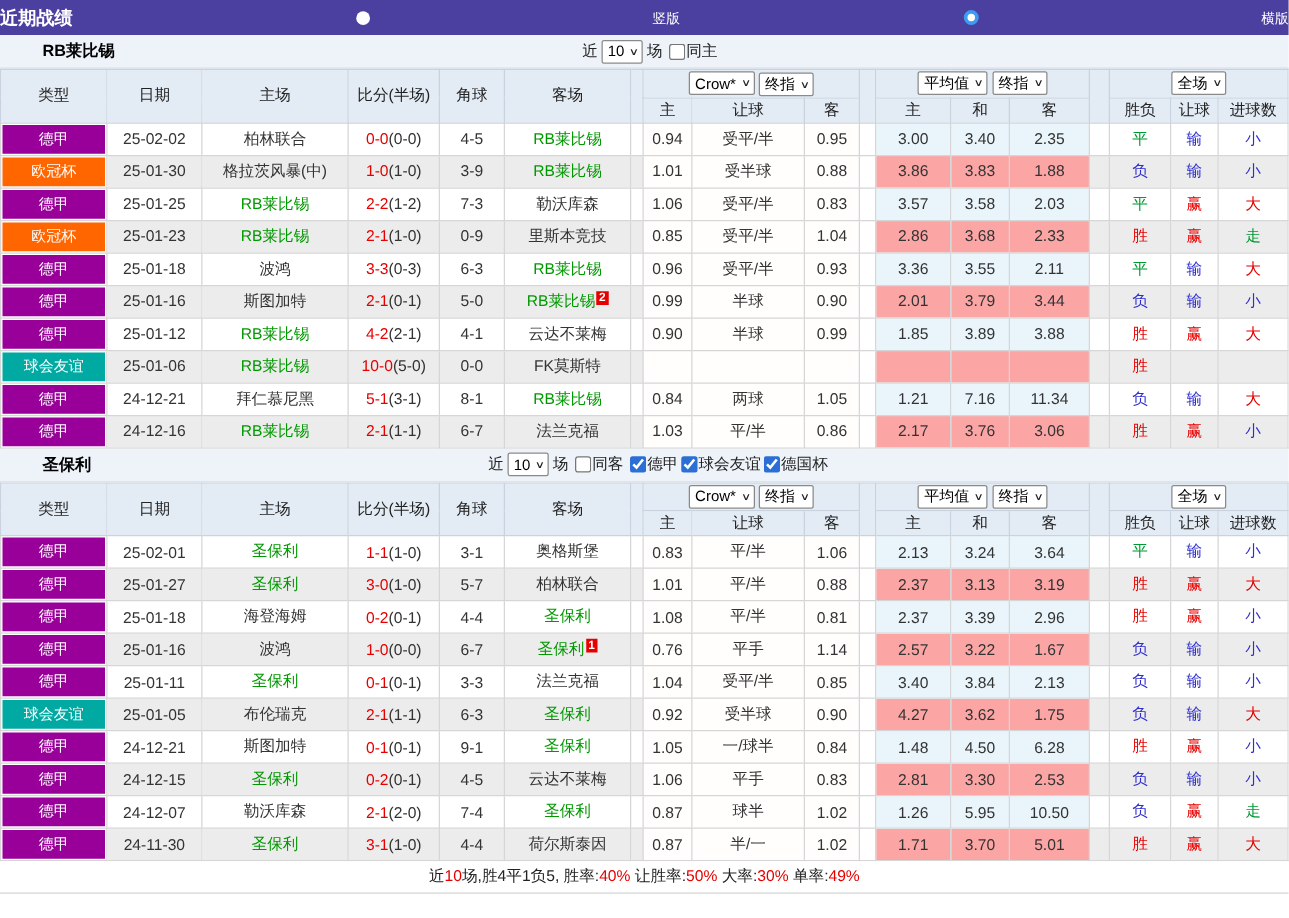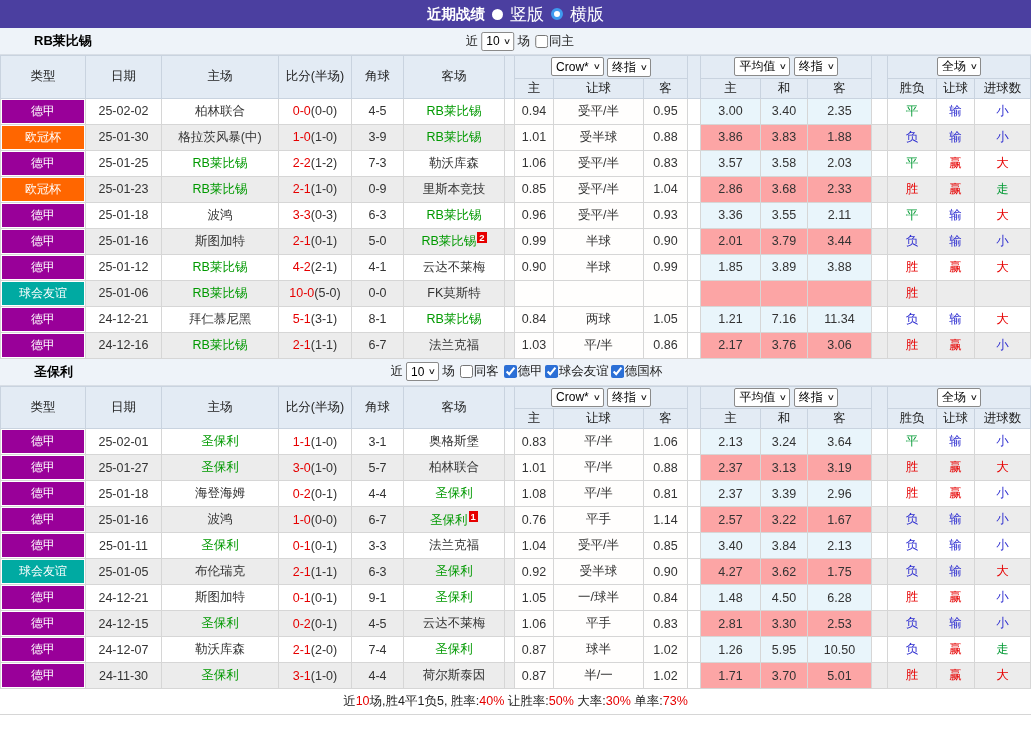--- a/index.html
+++ b/index.html
@@ -4,27 +4,27 @@
 <style>
   * { box-sizing: border-box; }
   body {
     margin: 0; width: 1031px; height: 734px; overflow: hidden;
     font-family: "Liberation Sans", "DejaVu Sans", sans-serif;
     font-size: 12.5px; color: #333; background: #fff;
   }
   
   .titlebar {
     height: 28px; background: #4b3fa0; color: #fff;
-    display: flex; align-items: center; justify-content: center; gap: 7px;
+    display: flex; align-items: center; justify-content: space-between; gap: 7px;
   }
   .titlebar .t { font-weight: bold; font-size: 14.5px; }
   .radio { display: inline-block; border-radius: 50%; }
   .radio.plain { width: 11px; height: 11px; background: #fff; }
   .radio.ring  { width: 12px; height: 12px; background: #fff; border: 3px solid #3f9bf0; }
-  .rlabel { font-size: 17px; }
+  .rlabel { font-size: 11px; }
   
   .team-row {
     height: 27px; background: #eef3f9; position: relative;
     display: flex; align-items: center; border-bottom: 1px solid #d8dee6;
   }
   .team-name { margin-left: 34px; font-weight: bold; color: #000; font-size: 13px; }
   .filters {
     position: absolute; left: 50%; top: 0; height: 100%; transform: translateX(-46%);
     display: flex; align-items: center; gap: 3px; white-space: nowrap; color: #222;
   }
@@ -698,14 +698,14 @@
     <td class="avg c-avg0">1.71</td>
     <td class="avg c-avg1">3.70</td>
     <td class="avg c-avg2">5.01</td>
     <td class="g"></td>
     <td class="g c-res0" style="color: rgb(230, 0, 0);">胜</td>
     <td class="g c-res1" style="color: rgb(230, 0, 0);">赢</td>
     <td class="g c-res2" style="color: rgb(230, 0, 0);">大</td>
   </tr>
       </tbody>
   </table>
-  <div class="summary"><span>近</span><span class="red">10</span><span>场,胜4平1负5, 胜率:</span><span class="red">40%</span><span> 让胜率:</span><span class="red">50%</span><span> 大率:</span><span class="red">30%</span><span> 单率:</span><span class="red">73%</span></div>
+  <div class="summary"><span>近</span><span class="red">10</span><span>场,胜4平1负5, 胜率:</span><span class="red">40%</span><span> 让胜率:</span><span class="red">50%</span><span> 大率:</span><span class="red">30%</span><span> 单率:</span><span class="red">49%</span></div>
 </div>
 
 </body></html>

